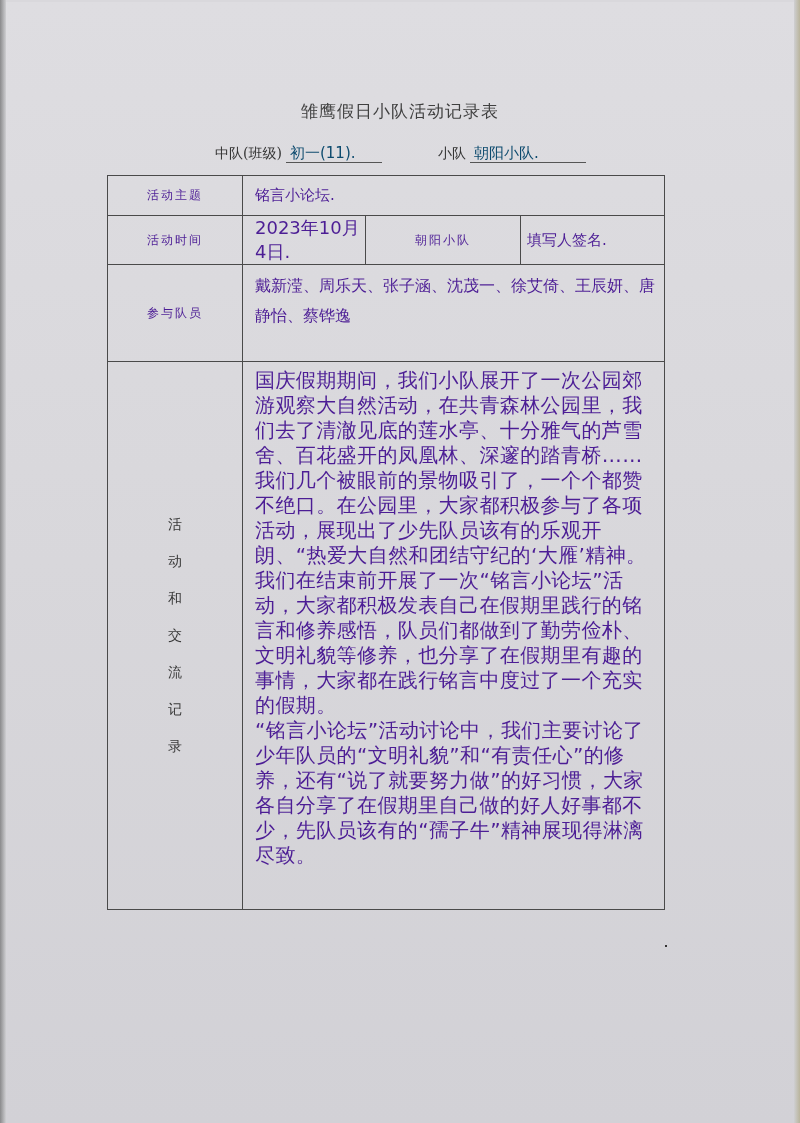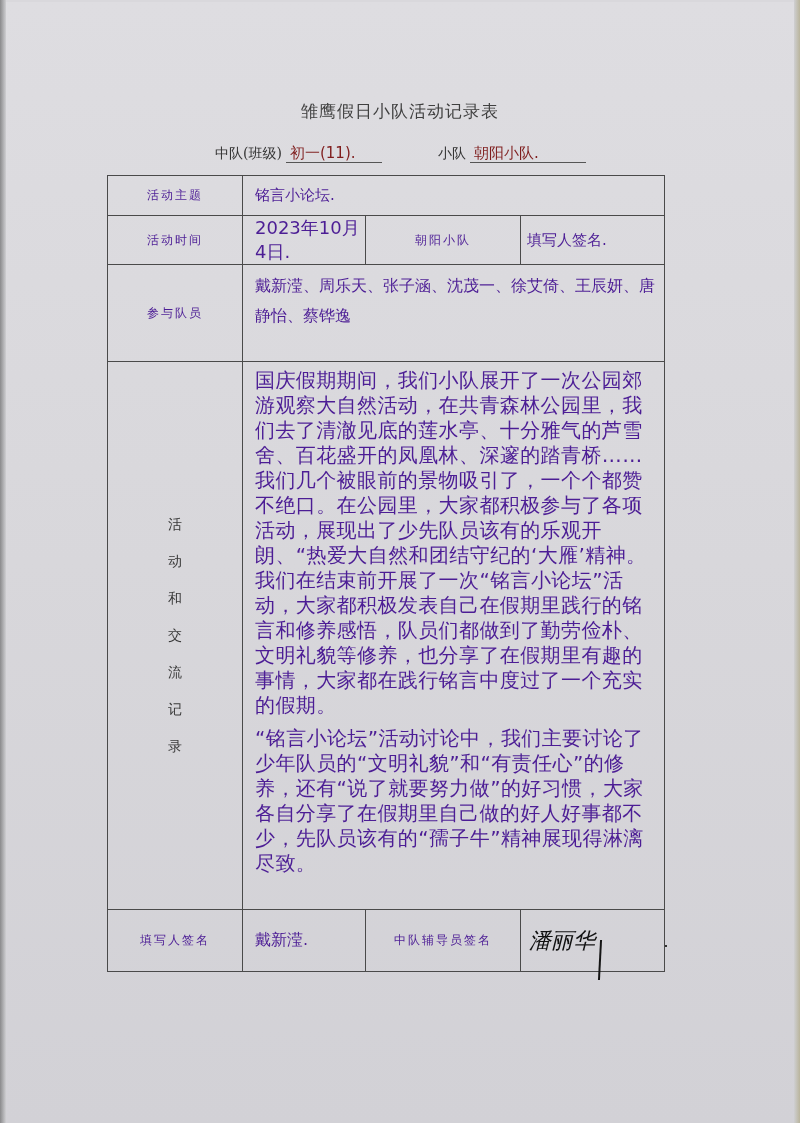--- a/index.html
+++ b/index.html
@@ -46,21 +46,21 @@
       font-size: 14px;
       color: #333;
       display: flex;
       align-items: flex-end;
     }
     .subhead .blank {
       display: inline-block;
       border-bottom: 1px solid #555;
       font-family: "DejaVu Sans", "Liberation Sans", sans-serif;
       font-size: 15px;
-      color: #7f1d1d;
+      color: #0c4a6e;
       padding: 0 4px 0 4px;
       margin-left: 4px;
       line-height: 18px;
     }
     .hand {
       font-family: "DejaVu Sans", "Liberation Sans", sans-serif;
       color: #4c1d95;
     }
     table.form {
       position: absolute;
@@ -99,21 +99,21 @@
       vertical-align: top !important;
       padding: 6px 6px 0 12px !important;
       font-size: 20px;
       line-height: 25px;
       letter-spacing: 0.4px;
     }
     .record p {
       margin: 0;
     }
     .record p + p {
-      margin-top: 8px;
+      margin-top: 0;
     }
     .members {
       vertical-align: top !important;
       padding: 6px 8px 0 12px !important;
       font-size: 16px;
       line-height: 30px;
     }
     .sig-writer {
       font-size: 16px;
       padding-left: 12px !important;
@@ -193,25 +193,16 @@
         <span>流</span>
         <span>记</span>
         <span>录</span>
       </div>
     </td>
     <td class="record hand" colspan="3">
       <p>国庆假期期间，我们小队展开了一次公园郊游观察大自然活动，在共青森林公园里，我们去了清澈见底的莲水亭、十分雅气的芦雪舍、百花盛开的凤凰林、深邃的踏青桥……我们几个被眼前的景物吸引了，一个个都赞不绝口。在公园里，大家都积极参与了各项活动，展现出了少先队员该有的乐观开朗、“热爱大自然和团结守纪的‘大雁’精神。我们在结束前开展了一次“铭言小论坛”活动，大家都积极发表自己在假期里践行的铭言和修养感悟，队员们都做到了勤劳俭朴、文明礼貌等修养，也分享了在假期里有趣的事情，大家都在践行铭言中度过了一个充实的假期。</p>
       <p>“铭言小论坛”活动讨论中，我们主要讨论了少年队员的“文明礼貌”和“有责任心”的修养，还有“说了就要努力做”的好习惯，大家各自分享了在假期里自己做的好人好事都不少，先队员该有的“孺子牛”精神展现得淋漓尽致。</p>
     </td>
   </tr>
-  <tr style="height:62px;">
-    <td class="lbl">填写人签名</td>
-    <td class="sig-writer hand">戴新滢.</td>
-    <td class="lbl" style="letter-spacing:2px;">中队辅导员签名</td>
-    <td class="sig-advisor">
-      <span>潘丽华</span>
-      <span class="sig-stroke"></span>
-    </td>
-  </tr>
 </tbody>
   </table>
 
 <div class="dot"></div>
 
 </body></html>

